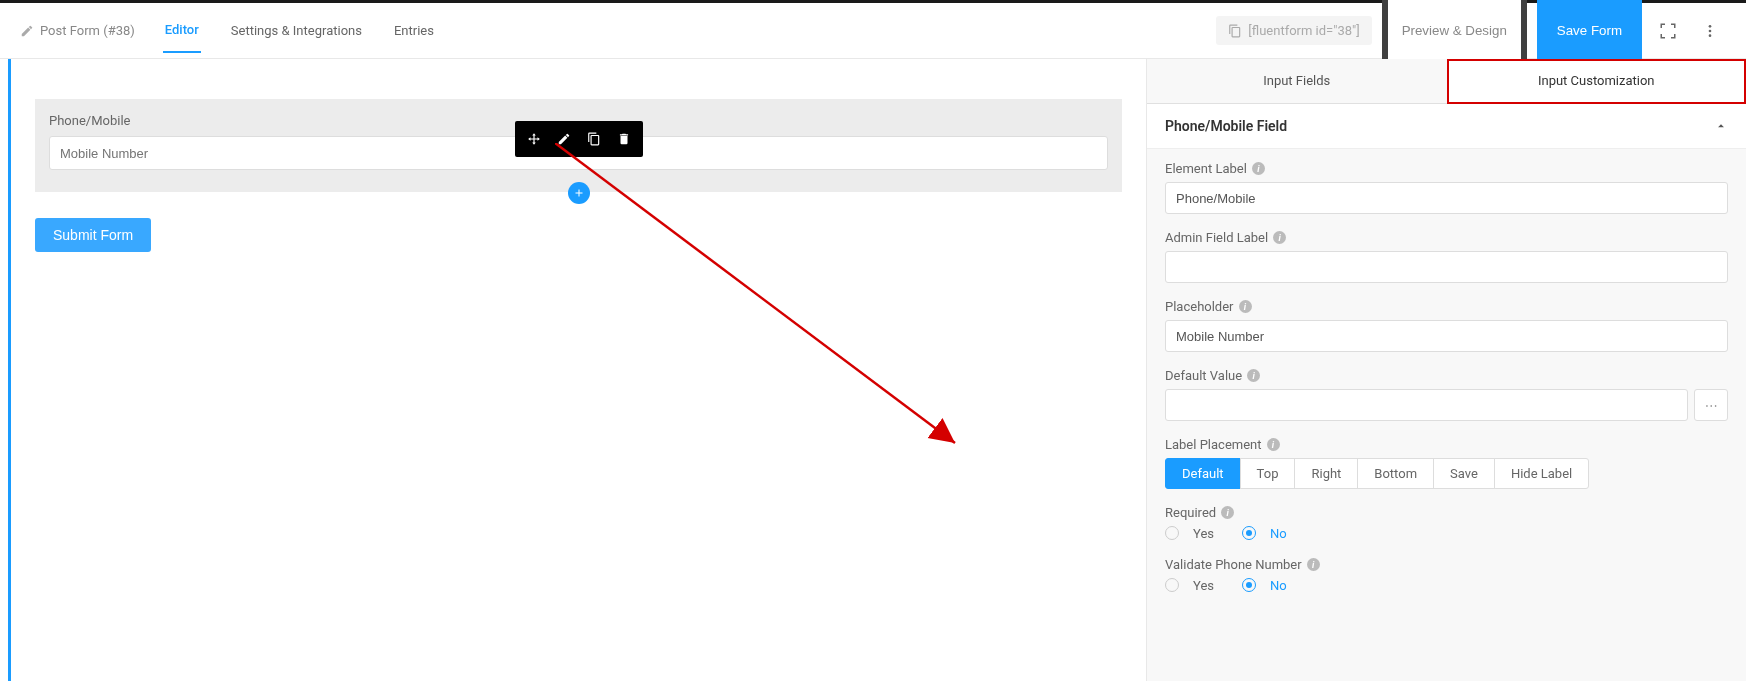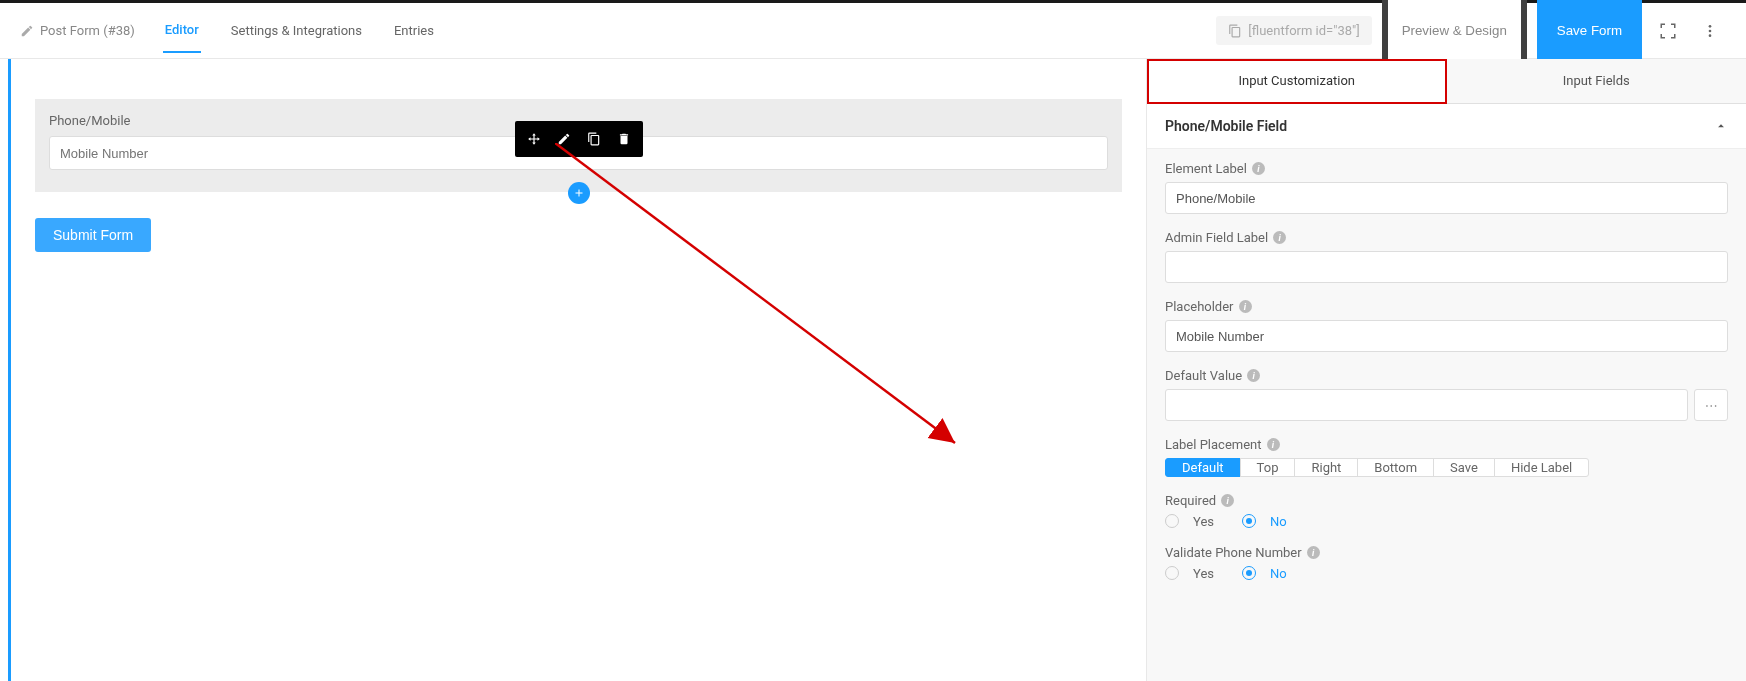--- a/index.html
+++ b/index.html
@@ -38,21 +38,21 @@
 .section-head.collapsed { background: #fff; }
 .section-title { font-weight: 600; color: #333; font-size: 14px; }
 .section-body { padding: 12px 18px 4px; background: #f8f8f8; }
 .form-group { margin-bottom: 16px; }
 .form-label { color: #666; font-size: 13px; margin-bottom: 6px; display: flex; align-items: center; gap: 5px; }
 .help { width: 13px; height: 13px; border-radius: 50%; background: #bbb; color: #fff; font-size: 9px; display: inline-flex; align-items: center; justify-content: center; font-style: italic; font-weight: bold; cursor: help; }
 .form-input { width: 100%; height: 32px; padding: 0 10px; border: 1px solid #ddd; border-radius: 3px; background: #fff; font-size: 13px; color: #555; }
 .input-wrap { display: flex; gap: 6px; }
 .dots-btn { width: 36px; border: 1px solid #ddd; border-radius: 3px; background: #fff; display: flex; align-items: center; justify-content: center; cursor: pointer; color: #888; }
 .btn-group { display: flex; }
-.btn-group .opt { padding: 1px 16px; border: 1px solid #ddd; background: #fff; color: #666; cursor: pointer; font-size: 13px; margin-left: -1px; }
+.btn-group .opt { padding: 7px 16px; border: 1px solid #ddd; background: #fff; color: #666; cursor: pointer; font-size: 13px; margin-left: -1px; }
 .btn-group .opt:first-child { border-radius: 3px 0 0 3px; margin-left: 0; }
 .btn-group .opt:last-child { border-radius: 0 3px 3px 0; }
 .btn-group .opt.sel { background: #1a9cff; color: #fff; border-color: #1a9cff; }
 .radio-row { display: flex; gap: 28px; align-items: center; }
 .radio-item { display: flex; gap: 14px; cursor: pointer; }
 .radio { width: 14px; height: 14px; border: 1px solid #ccc; border-radius: 50%; display: flex; align-items: center; justify-content: center; }
 .radio.checked { border-color: #1a9cff; }
 .radio.checked::after { content: ''; width: 6px; height: 6px; background: #1a9cff; border-radius: 50%; }
 .radio-label { color: #666; }
 .radio-label.sel { color: #1a9cff; }
@@ -142,22 +142,22 @@
               <path d="M0,0 L10,5 L0,10 z" fill="#d40000"></path>
             </marker>
           </defs>
         <line x1="0" y1="0" x2="400" y2="300" stroke="#d40000" stroke-width="2.5" marker-end="url(#ah)"></line>
       </svg>
     </div>
   </div>
 
   <div class="sidebar">
     <div class="side-tabs">
+      <div class="side-tab">Input Fields</div>
       <div class="side-tab active highlight">Input Customization</div>
-      <div class="side-tab">Input Fields</div>
     </div>
 
     <div class="section-head">
       <span class="section-title">Phone/Mobile Field</span>
       <svg class="chevron" viewBox="0 0 24 24" fill="#555">
           <path d="M7 14l5-5 5 5z"></path>
         </svg>
     </div>
 
     <div class="section-body">

